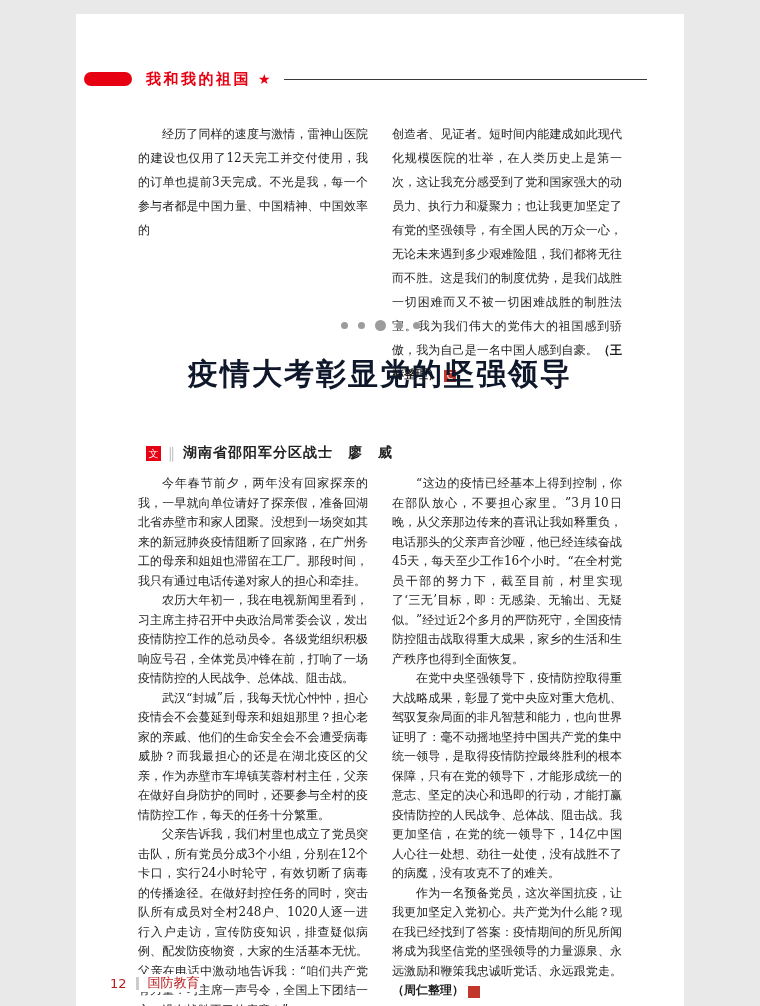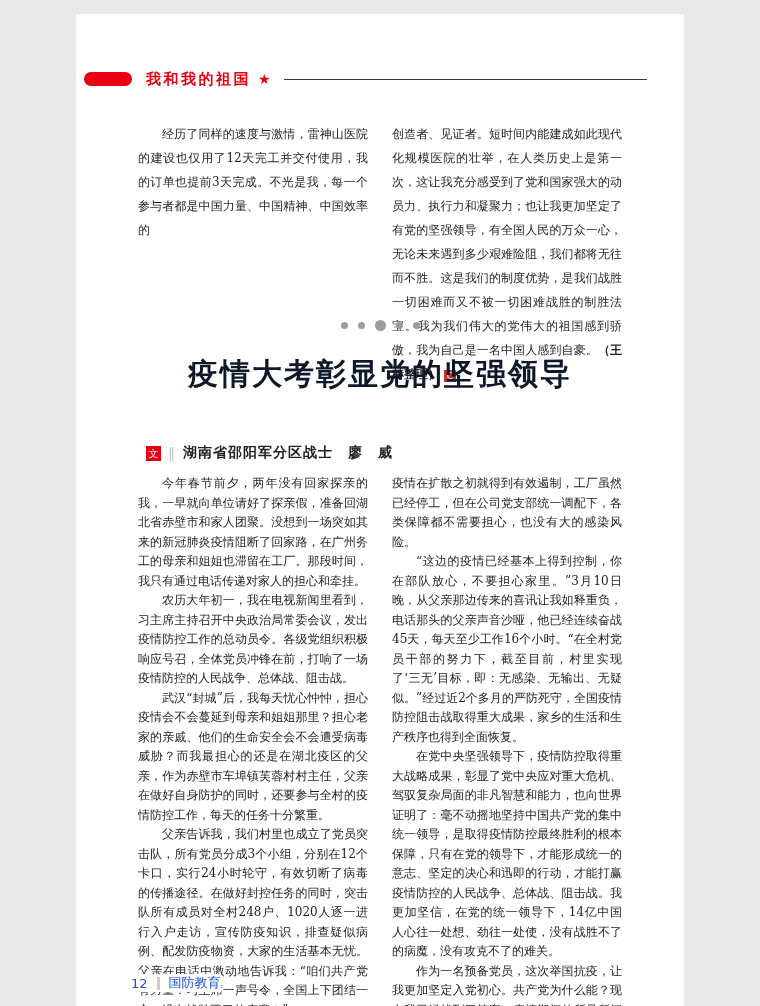--- a/index.html
+++ b/index.html
@@ -101,25 +101,25 @@
     font-family: Liberation Mono, monospace;
     font-weight: bold;
     font-size: 14px;
     color: #222;
     letter-spacing: 1px;
     white-space: nowrap;
   }
 
   
   .footer {
-    position: absolute; left: 55px; bottom: 28px;
+    position: absolute; left: 34px; bottom: 28px;
     display: flex; align-items: center;
     font-family: "DejaVu Sans", sans-serif;
     font-size: 13px;
-    color: #1d4ed8;
+    color: #b91c1c;
     background: #fff;
   }
   .footer-divider { width: 3px; height: 13px; background: #cccccc; margin: 0 9px; }
 </style>
 </head>
 <body>
 
 <div class="page">
 
   <div class="header">
@@ -157,21 +157,20 @@
   <div class="cols body-cols">
     <div class="col">
         <p class="para ind">今年春节前夕，两年没有回家探亲的我，一早就向单位请好了探亲假，准备回湖北省赤壁市和家人团聚。没想到一场突如其来的新冠肺炎疫情阻断了回家路，在广州务工的母亲和姐姐也滞留在工厂。那段时间，我只有通过电话传递对家人的担心和牵挂。</p>
         <p class="para ind">农历大年初一，我在电视新闻里看到，习主席主持召开中央政治局常委会议，发出疫情防控工作的总动员令。各级党组织积极响应号召，全体党员冲锋在前，打响了一场疫情防控的人民战争、总体战、阻击战。</p>
         <p class="para ind">武汉“封城”后，我每天忧心忡忡，担心疫情会不会蔓延到母亲和姐姐那里？担心老家的亲戚、他们的生命安全会不会遭受病毒威胁？而我最担心的还是在湖北疫区的父亲，作为赤壁市车埠镇芙蓉村村主任，父亲在做好自身防护的同时，还要参与全村的疫情防控工作，每天的任务十分繁重。</p>
         <p class="para ind">父亲告诉我，我们村里也成立了党员突击队，所有党员分成3个小组，分别在12个卡口，实行24小时轮守，有效切断了病毒的传播途径。在做好封控任务的同时，突击队所有成员对全村248户、1020人逐一进行入户走访，宣传防疫知识，排查疑似病例、配发防疫物资，大家的生活基本无忧。父亲在电话中激动地告诉我：“咱们共产党有力量！习主席一声号令，全国上下团结一心，没有战胜不了的病魔！”</p>
         <p class="para ind">在祖国南方广州市，母亲和姐姐的情况也比较平稳，</p>
       </div>
     <div class="col">
       <div>
-          <p class="para">疫情在扩散之初就得到有效遏制，工厂虽然已经停工，但在公司党支部统一调配下，各类保障都不需要担心，也没有大的感染风险。</p>
           <p class="para ind">“这边的疫情已经基本上得到控制，你在部队放心，不要担心家里。”3月10日晚，从父亲那边传来的喜讯让我如释重负，电话那头的父亲声音沙哑，他已经连续奋战45天，每天至少工作16个小时。“在全村党员干部的努力下，截至目前，村里实现了‘三无’目标，即：无感染、无输出、无疑似。”经过近2个多月的严防死守，全国疫情防控阻击战取得重大成果，家乡的生活和生产秩序也得到全面恢复。</p>
           <p class="para ind">在党中央坚强领导下，疫情防控取得重大战略成果，彰显了党中央应对重大危机、驾驭复杂局面的非凡智慧和能力，也向世界证明了：毫不动摇地坚持中国共产党的集中统一领导，是取得疫情防控最终胜利的根本保障，只有在党的领导下，才能形成统一的意志、坚定的决心和迅即的行动，才能打赢疫情防控的人民战争、总体战、阻击战。我更加坚信，在党的统一领导下，14亿中国人心往一处想、劲往一处使，没有战胜不了的病魔，没有攻克不了的难关。</p>
         </div>
       <p class="para ind"><span>作为一名预备党员，这次举国抗疫，让我更加坚定入党初心。共产党为什么能？现在我已经找到了答案：疫情期间的所见所闻将成为我坚信党的坚强领导的力量源泉、永远激励和鞭策我忠诚听党话、永远跟党走。</span><span class="byline">（周仁整理）</span><span class="endmark">G</span></p>
     </div>
   </div>
 
   <div class="footer">
     <span>12</span>
     <span class="footer-divider"></span>

